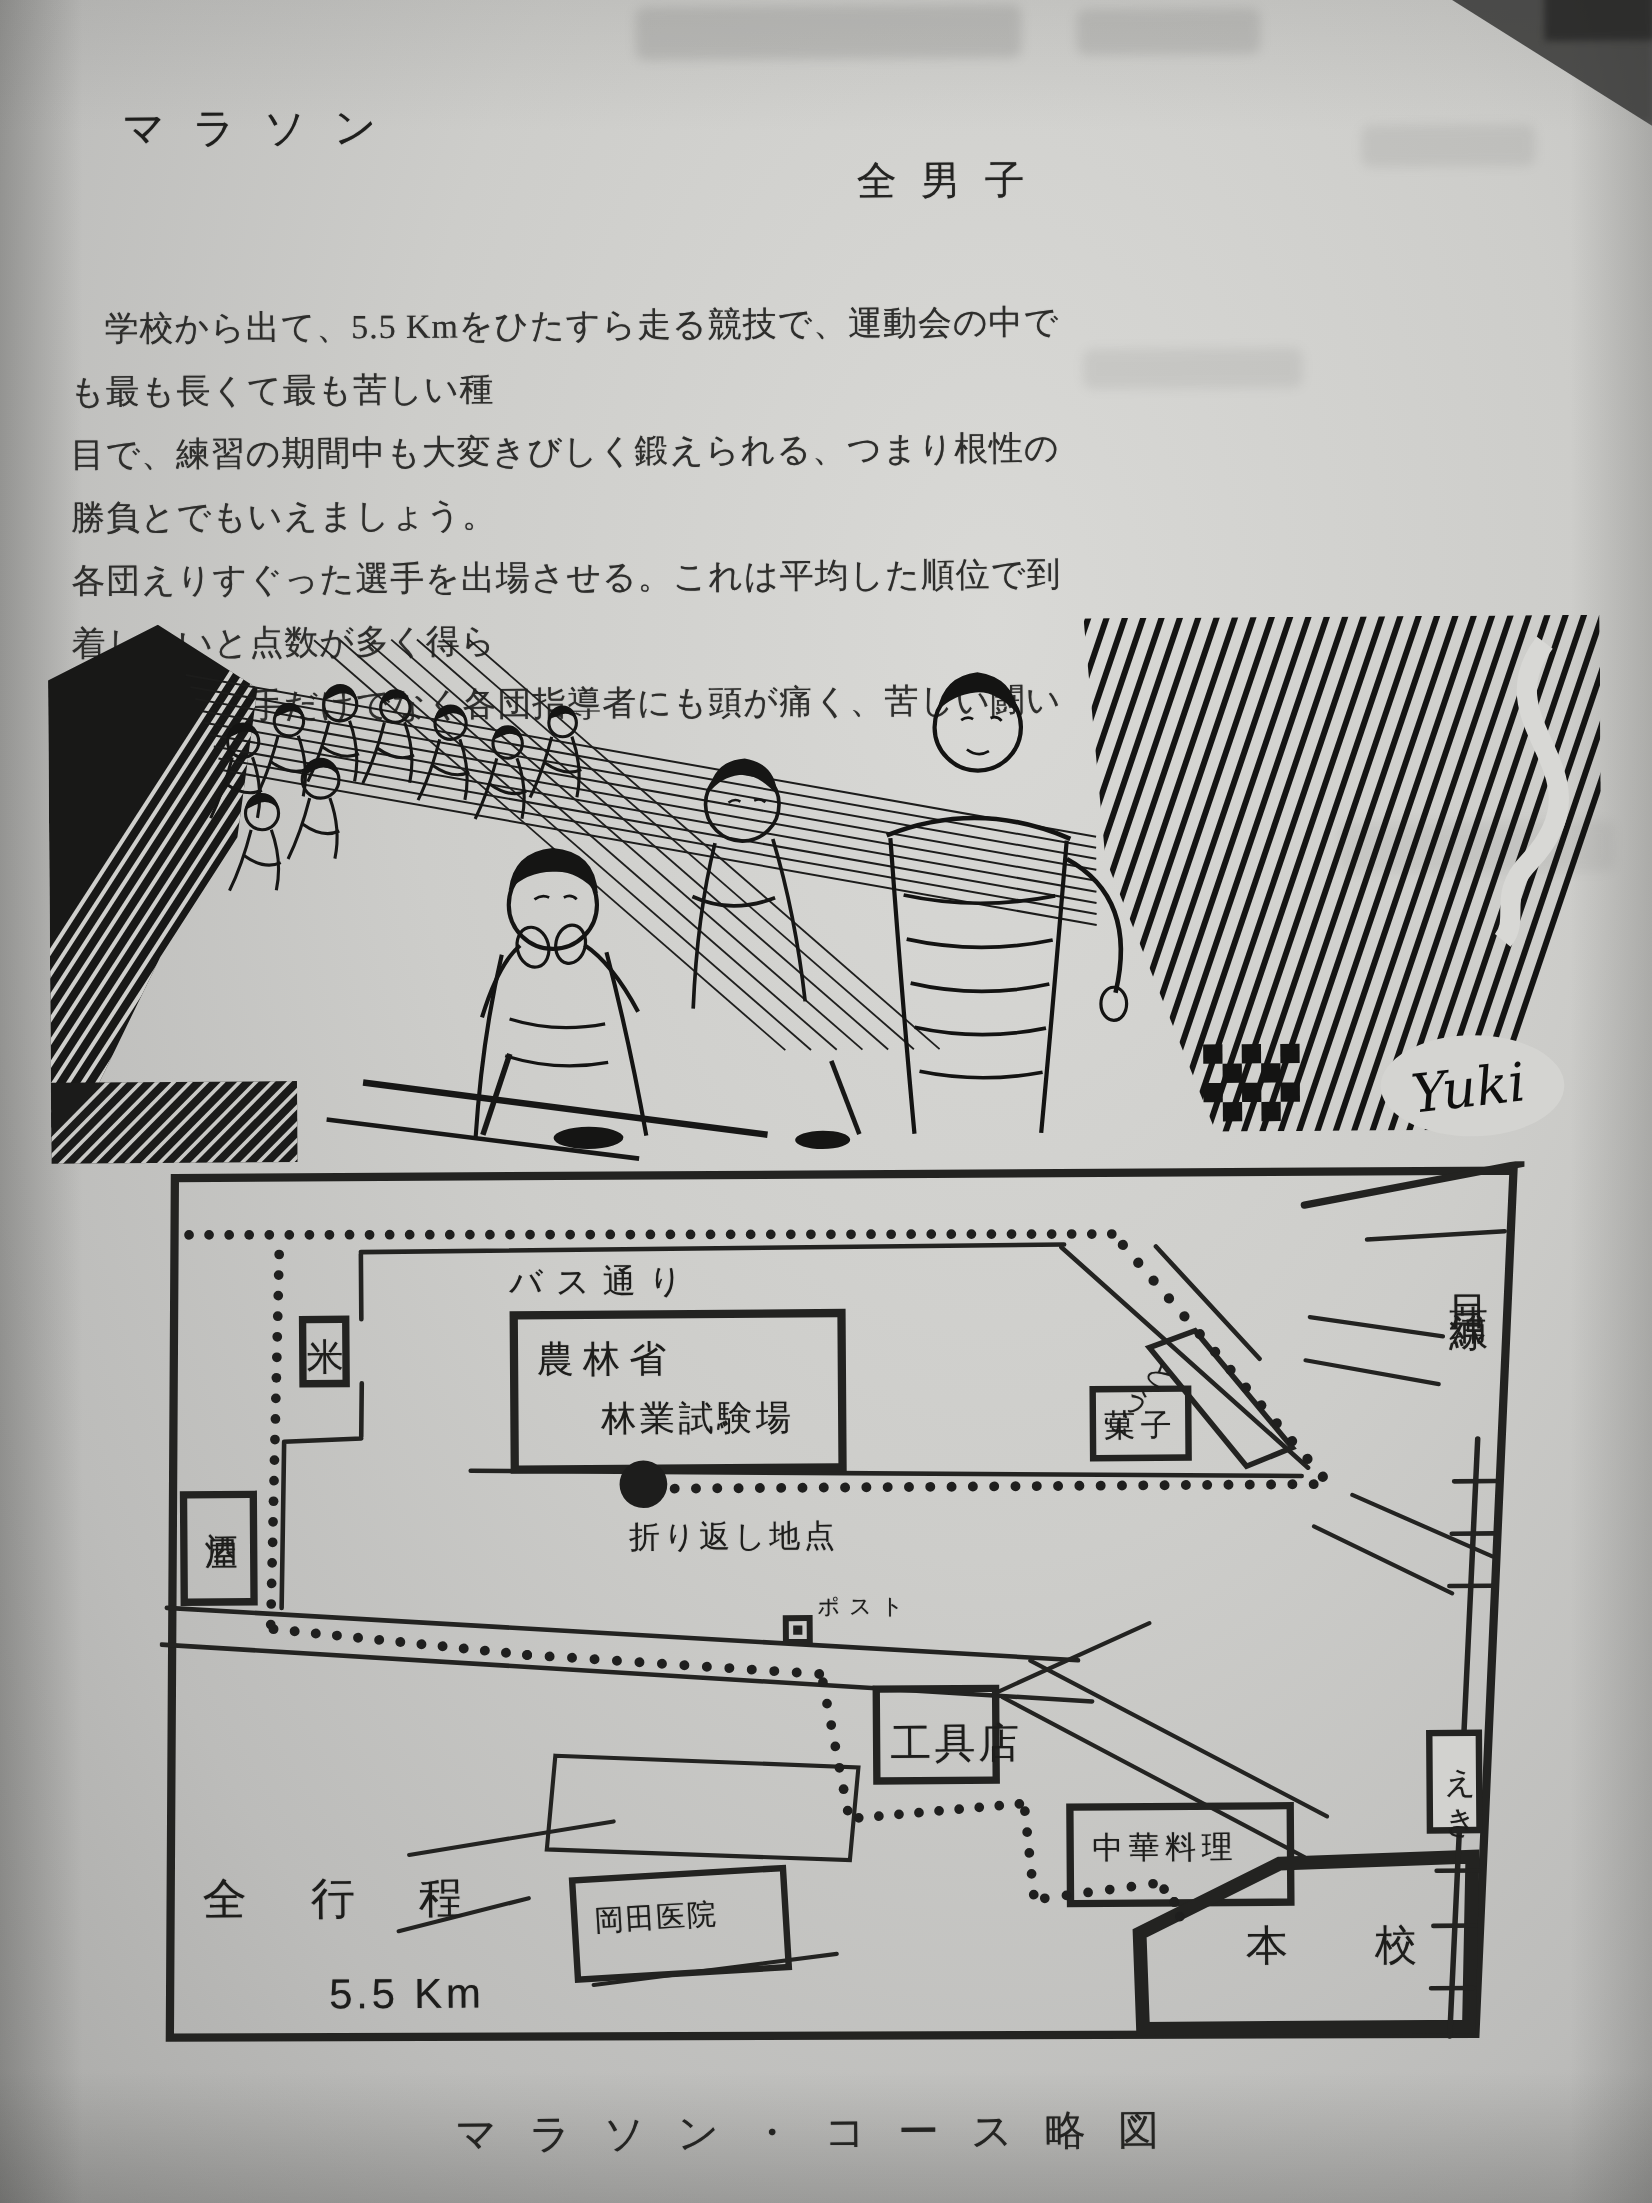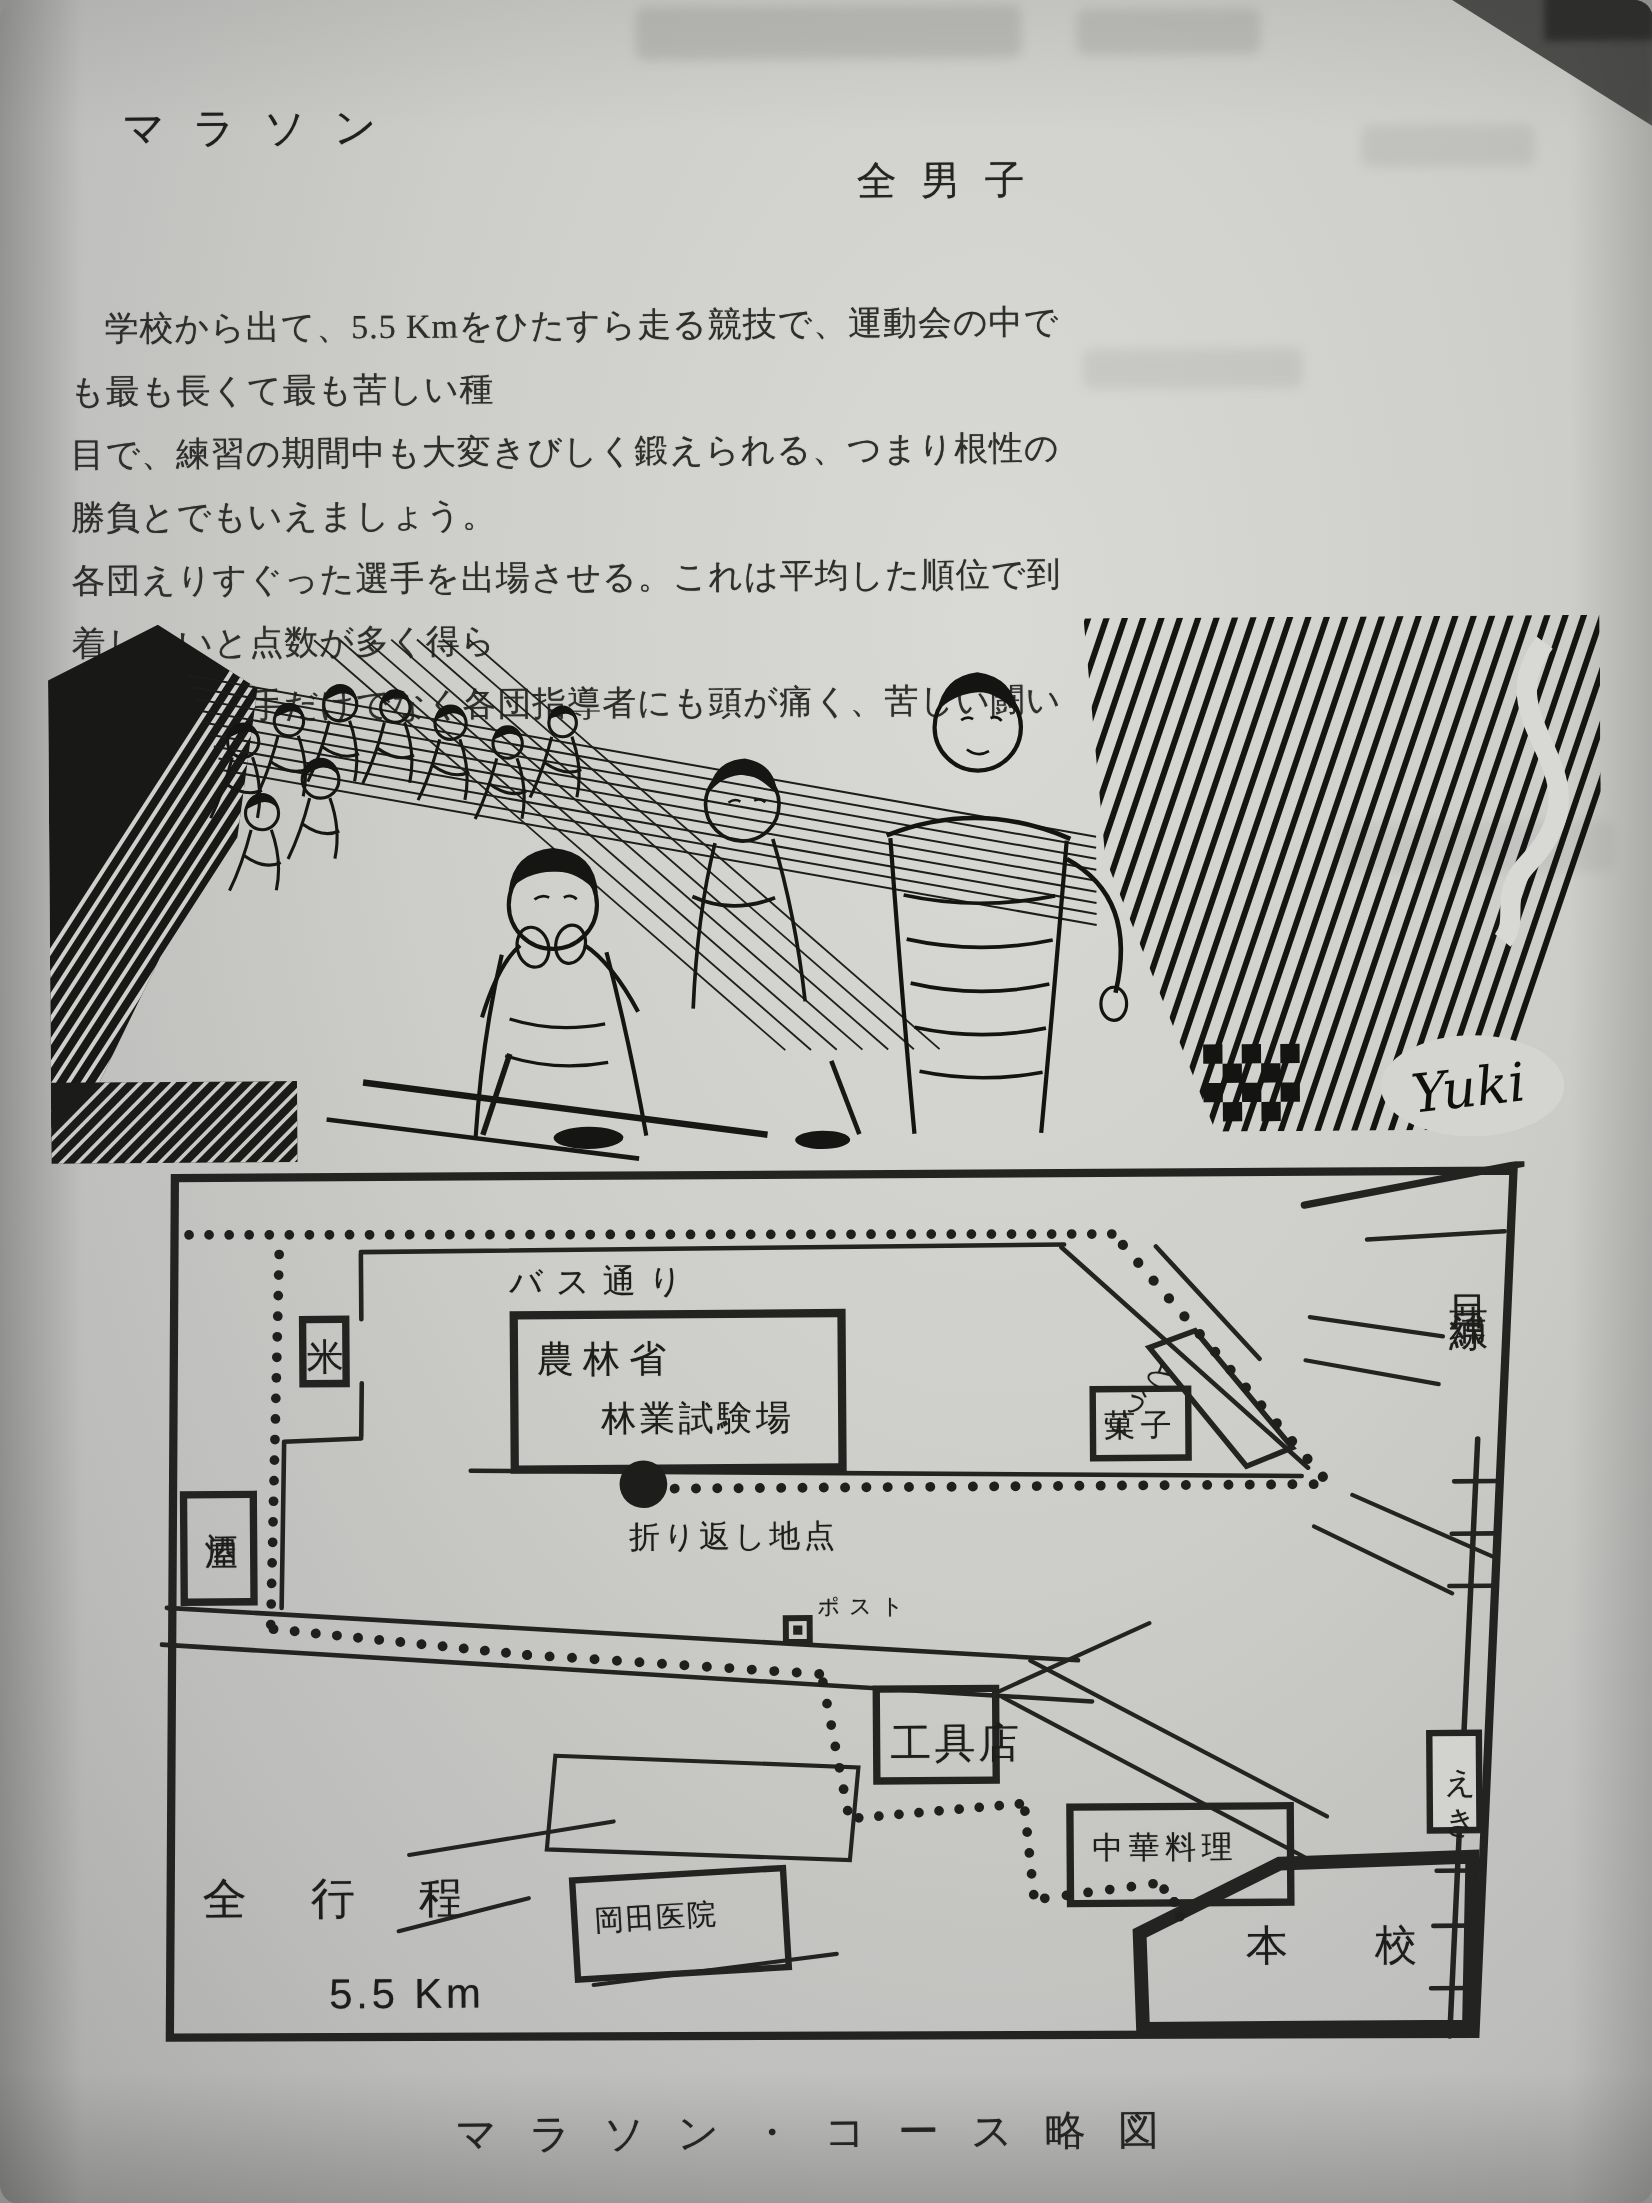--- a/index.html
+++ b/index.html
@@ -1,18 +1,18 @@
 <!DOCTYPE html>
 <html style="font-size:14.7px"><head>
 <meta charset="utf-8">
 <style>
   html,body{margin:0;padding:0;background:#8f8f8d;}
   #sheet{position:relative;width:1653px;height:2204px;overflow:hidden;
     background:radial-gradient(ellipse at 60% 28%, #d9d9d6 0%, #cdcdca 42%, #bcbcba 75%, #a8a8a6 100%);
-    font-family:"Liberation Sans",sans-serif;color:#2b2b29;border-radius:19px;}
+    font-family:"Liberation Sans",sans-serif;color:#2b2b29;}
   #sheet::before{content:"";position:absolute;inset:0;pointer-events:none;
     background:linear-gradient(90deg, rgba(50,50,48,.30) 0%, rgba(50,50,48,0) 5%, rgba(50,50,48,0) 95%, rgba(60,60,58,.22) 100%),
                linear-gradient(0deg, rgba(50,50,48,.25) 0%, rgba(50,50,48,0) 6%, rgba(80,80,78,0) 94%, rgba(90,90,88,.12) 100%);}
   .content{position:absolute;inset:0;transform:rotate(-0.4deg);}
   .smudge{position:absolute;background:#6f6f6d;filter:blur(5.5px);border-radius:9.2px;pointer-events:none;}
   .corner-dark{position:absolute;top:-16.5px;right:-18.4px;width:349px;height:156px;
     clip-path:polygon(30% 0,100% 0,100% 100%);background:#3b3b3a;filter:blur(7.3px);opacity:.88;}
   .corner-dark2{position:absolute;top:-9.2px;right:-9.2px;width:110px;height:55px;background:#2b2b2a;filter:blur(3.7px);opacity:.9;}
 
   .page-title{position:absolute;left:129px;top:96px;font-size:42px;letter-spacing:27.5px;color:#1f1f1d;

